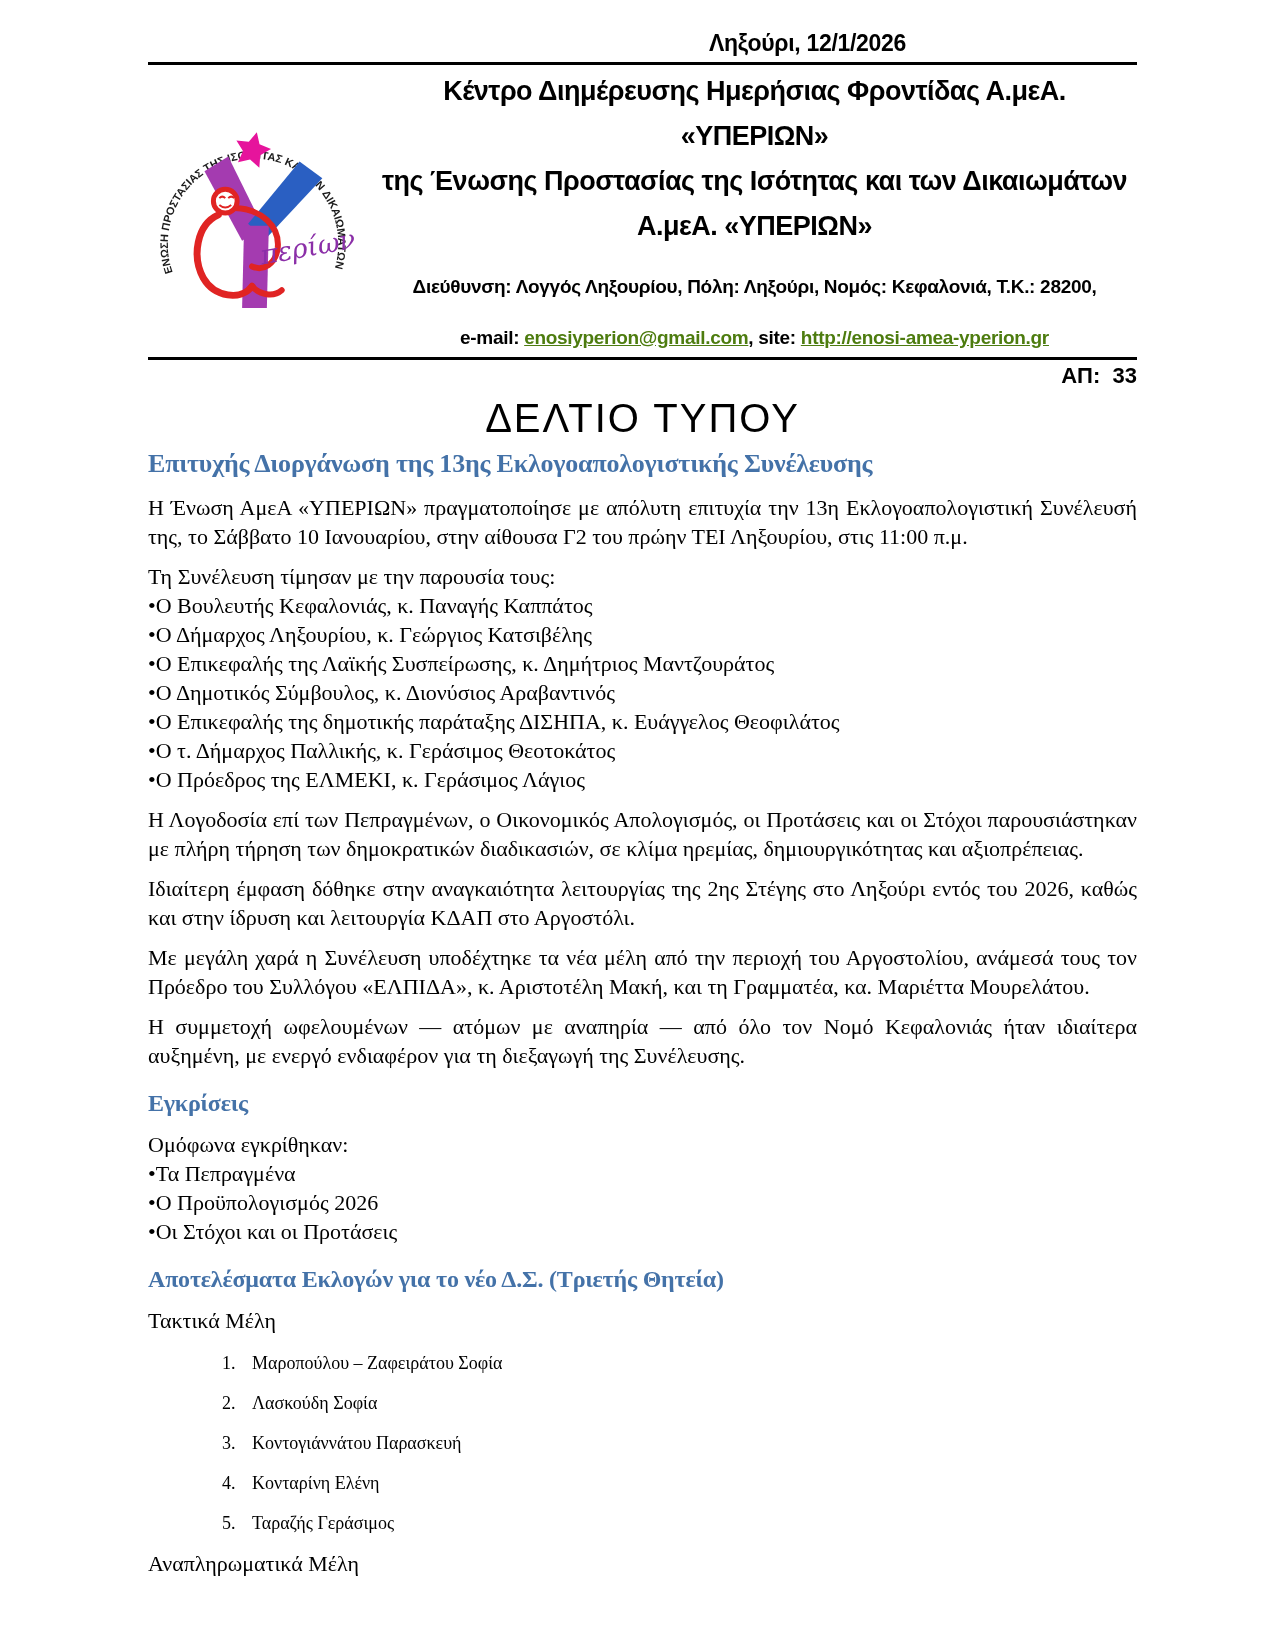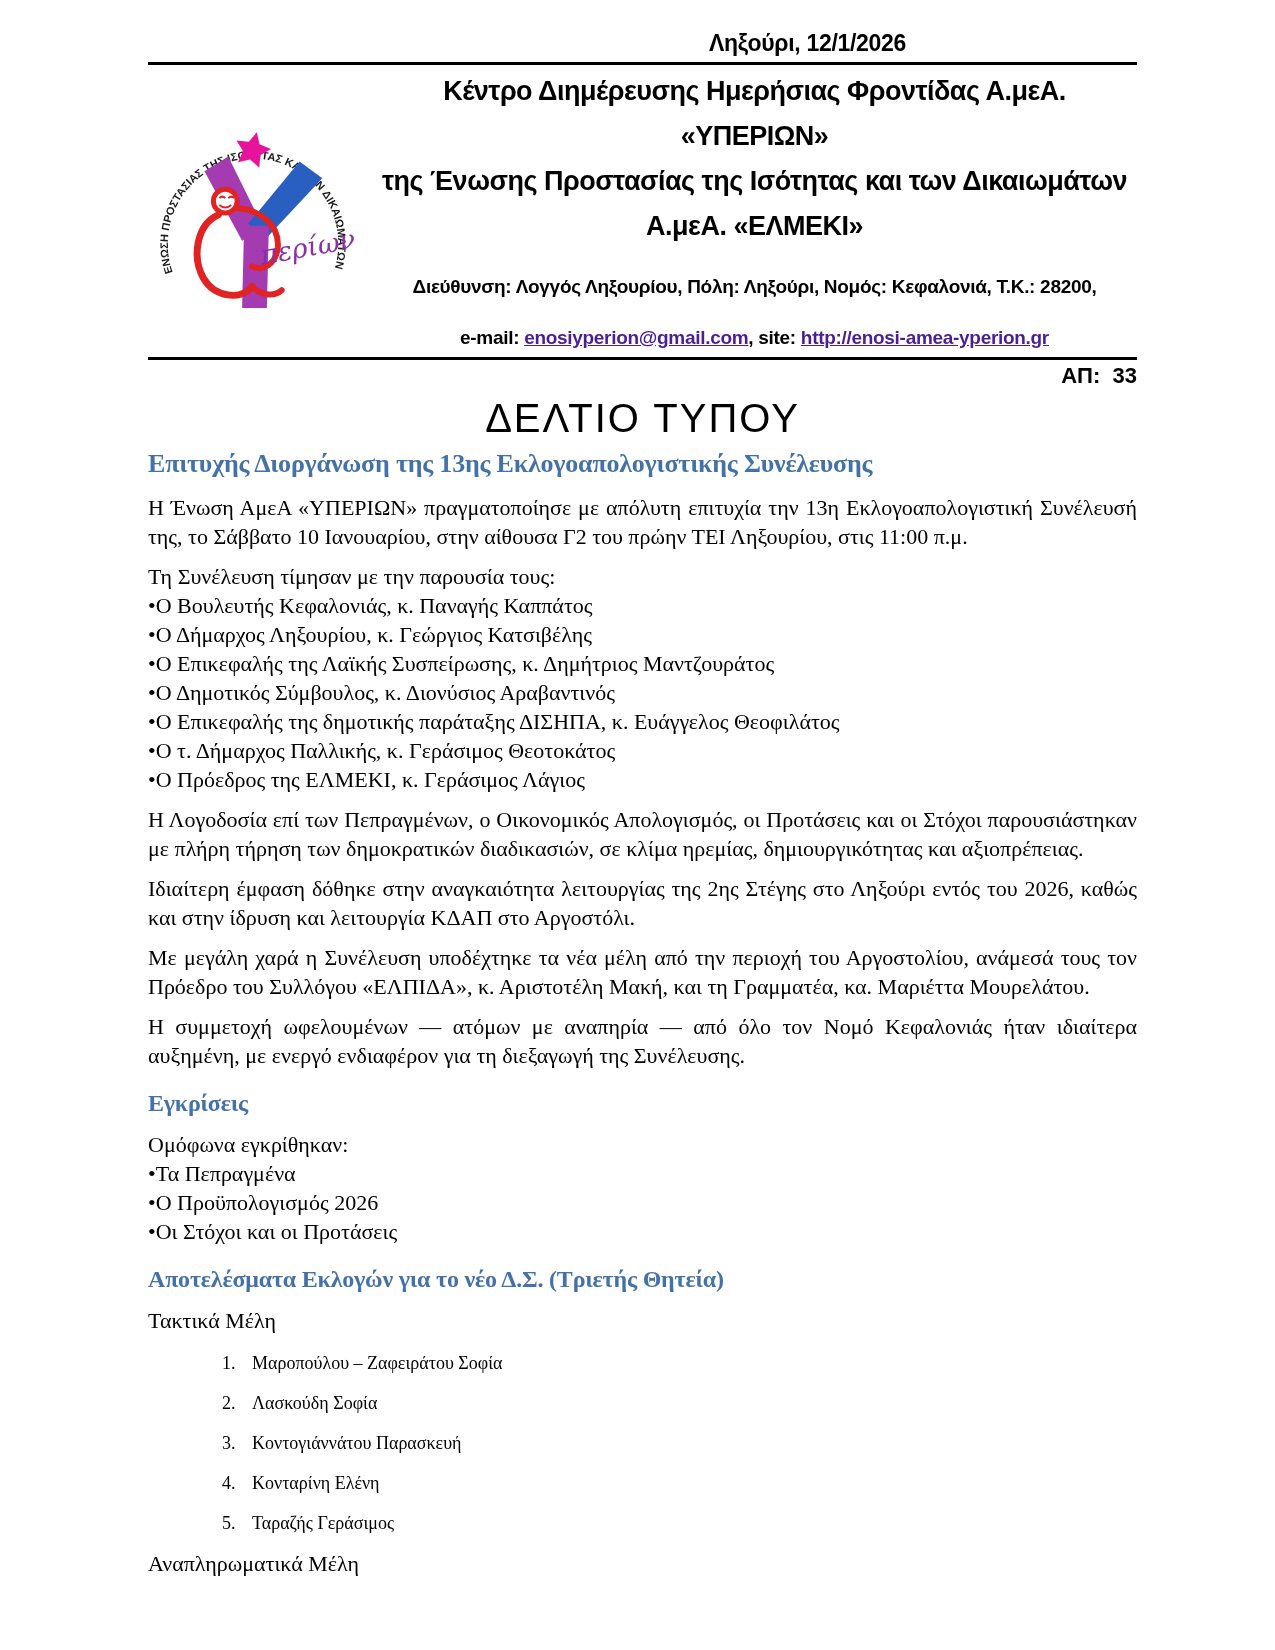--- a/index.html
+++ b/index.html
@@ -25,21 +25,21 @@
   .org-cell { flex:1; text-align:center; }
   .org-line {
     font-family:"Liberation Sans", sans-serif; font-weight:bold;
     font-size:27px; line-height:45px; letter-spacing:-0.5px;
   }
   .org-sub {
     font-family:"Liberation Sans", sans-serif; font-weight:bold;
     font-size:19px; line-height:27px; letter-spacing:-0.3px;margin-top:24px;
   }
   .contact-line { white-space:pre-wrap; }
-  .contact-line a { color:#4c1d95; text-decoration:underline; }
+  .contact-line a { color:#4d7c0f; text-decoration:underline; }
 
   .ap-line {
     text-align:right; font-family:"Liberation Sans", sans-serif;
     font-weight:bold; font-size:22px; line-height:28px; margin-top:2px;
     white-space:pre-wrap;
   }
 
   .doc-title {
     text-align:center; font-family:"Liberation Sans", sans-serif;
     font-weight:400; font-size:40px; line-height:48px; letter-spacing:2px;
@@ -98,21 +98,21 @@
         <circle cx="77" cy="96" r="12" fill="#ffffff" stroke="#e02423" stroke-width="5"></circle>
         <path d="M71 93 q3 -3 6 0" stroke="#e02423" stroke-width="2" fill="none"></path>
         <path d="M80 93 q3 -3 6 0" stroke="#e02423" stroke-width="2" fill="none"></path>
         <path d="M71 100 q6 5 12 0" stroke="#e02423" stroke-width="2" fill="none"></path>
         <text x="114" y="160" font-size="27" font-style="italic" fill="#8b2fa8" font-family="DejaVu Serif, serif" transform="rotate(-10 114 160)">περίων</text>
       </svg>
     </div>
     <div class="org-cell">
       <div class="org-line">Κέντρο Διημέρευσης Ημερήσιας Φροντίδας Α.μεΑ. «ΥΠΕΡΙΩΝ»</div>
       <div class="org-line">της Ένωσης Προστασίας της Ισότητας και των Δικαιωμάτων</div>
-      <div class="org-line">Α.μεΑ. «ΕΛΜΕΚΙ»</div>
+      <div class="org-line">Α.μεΑ. «ΥΠΕΡΙΩΝ»</div>
       <div class="org-sub">Διεύθυνση: Λογγός Ληξουρίου, Πόλη: Ληξούρι, Νομός: Κεφαλονιά, Τ.Κ.: 28200,</div>
       <div class="org-sub contact-line"><span>e-mail: </span><a href="#">enosiyperion@gmail.com</a><span>, site: </span><a href="#">http://enosi-amea-yperion.gr</a></div>
     </div>
   </div>
 
   <div class="rule"></div>
 
   <div class="ap-line">ΑΠ:  33</div>
 
   <div class="doc-title">ΔΕΛΤΙΟ ΤΥΠΟΥ</div>

